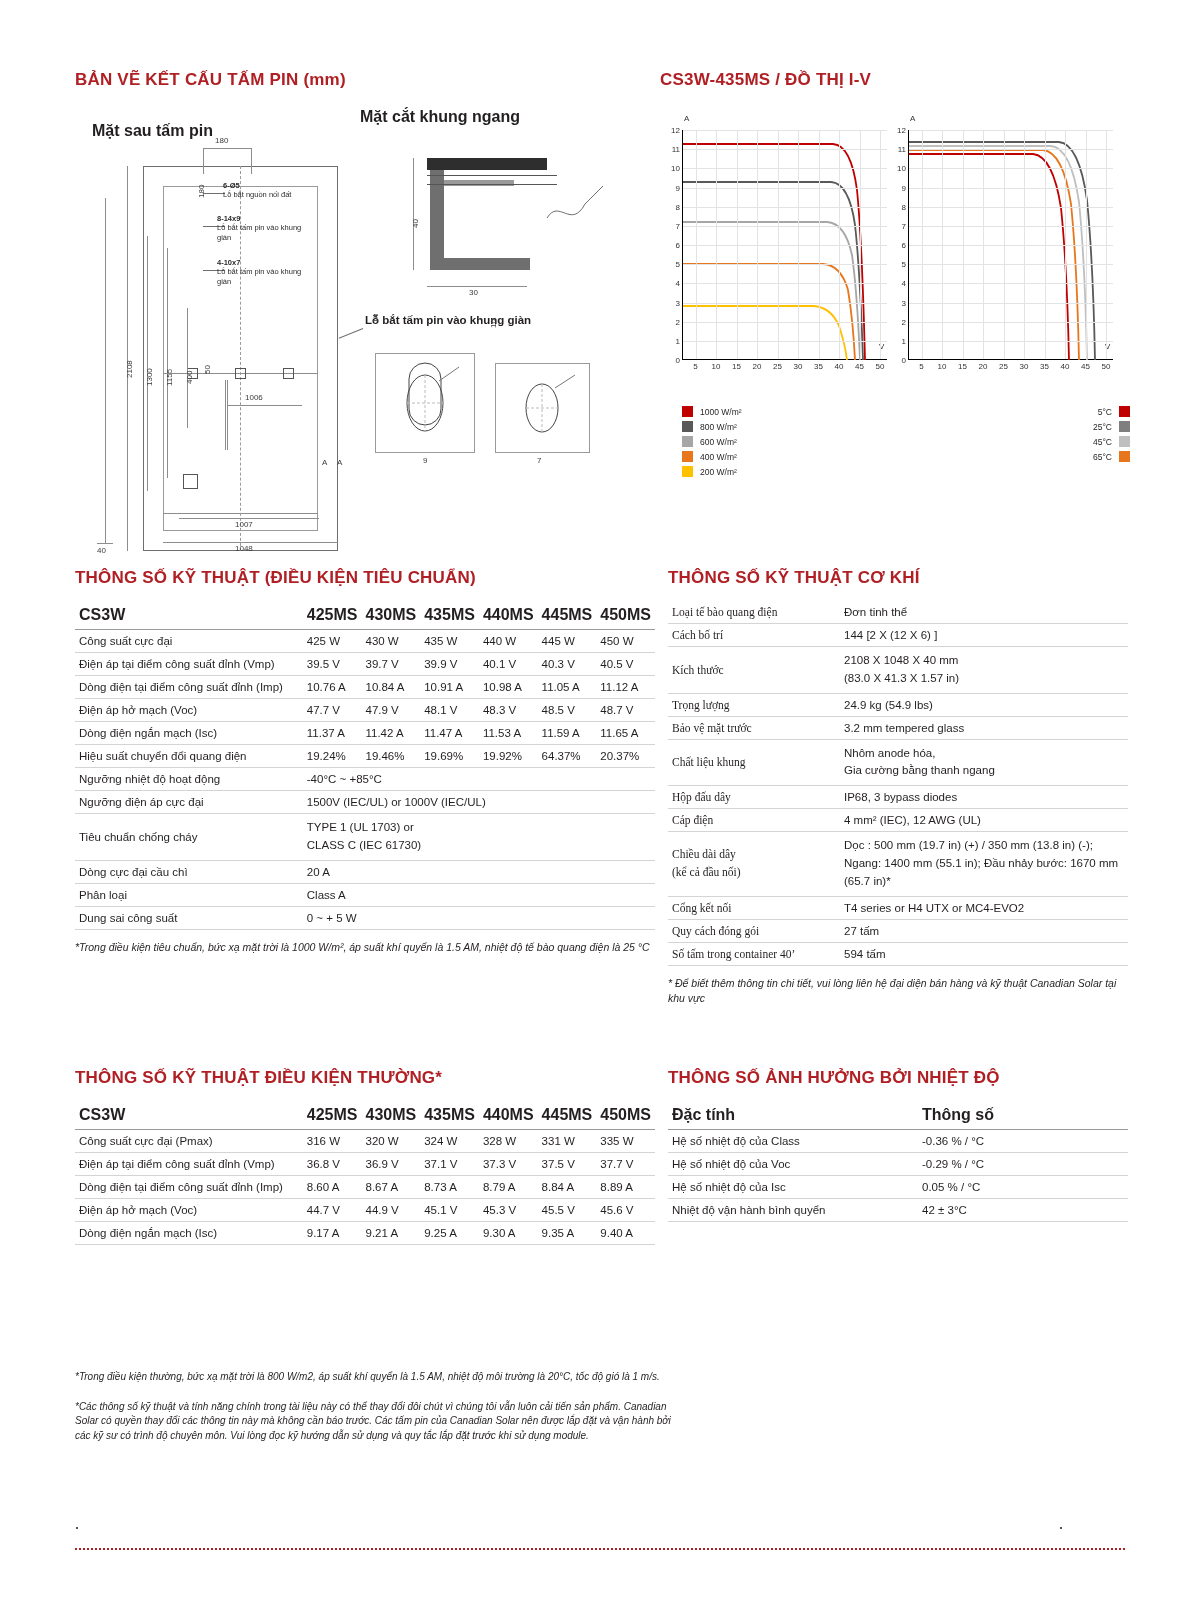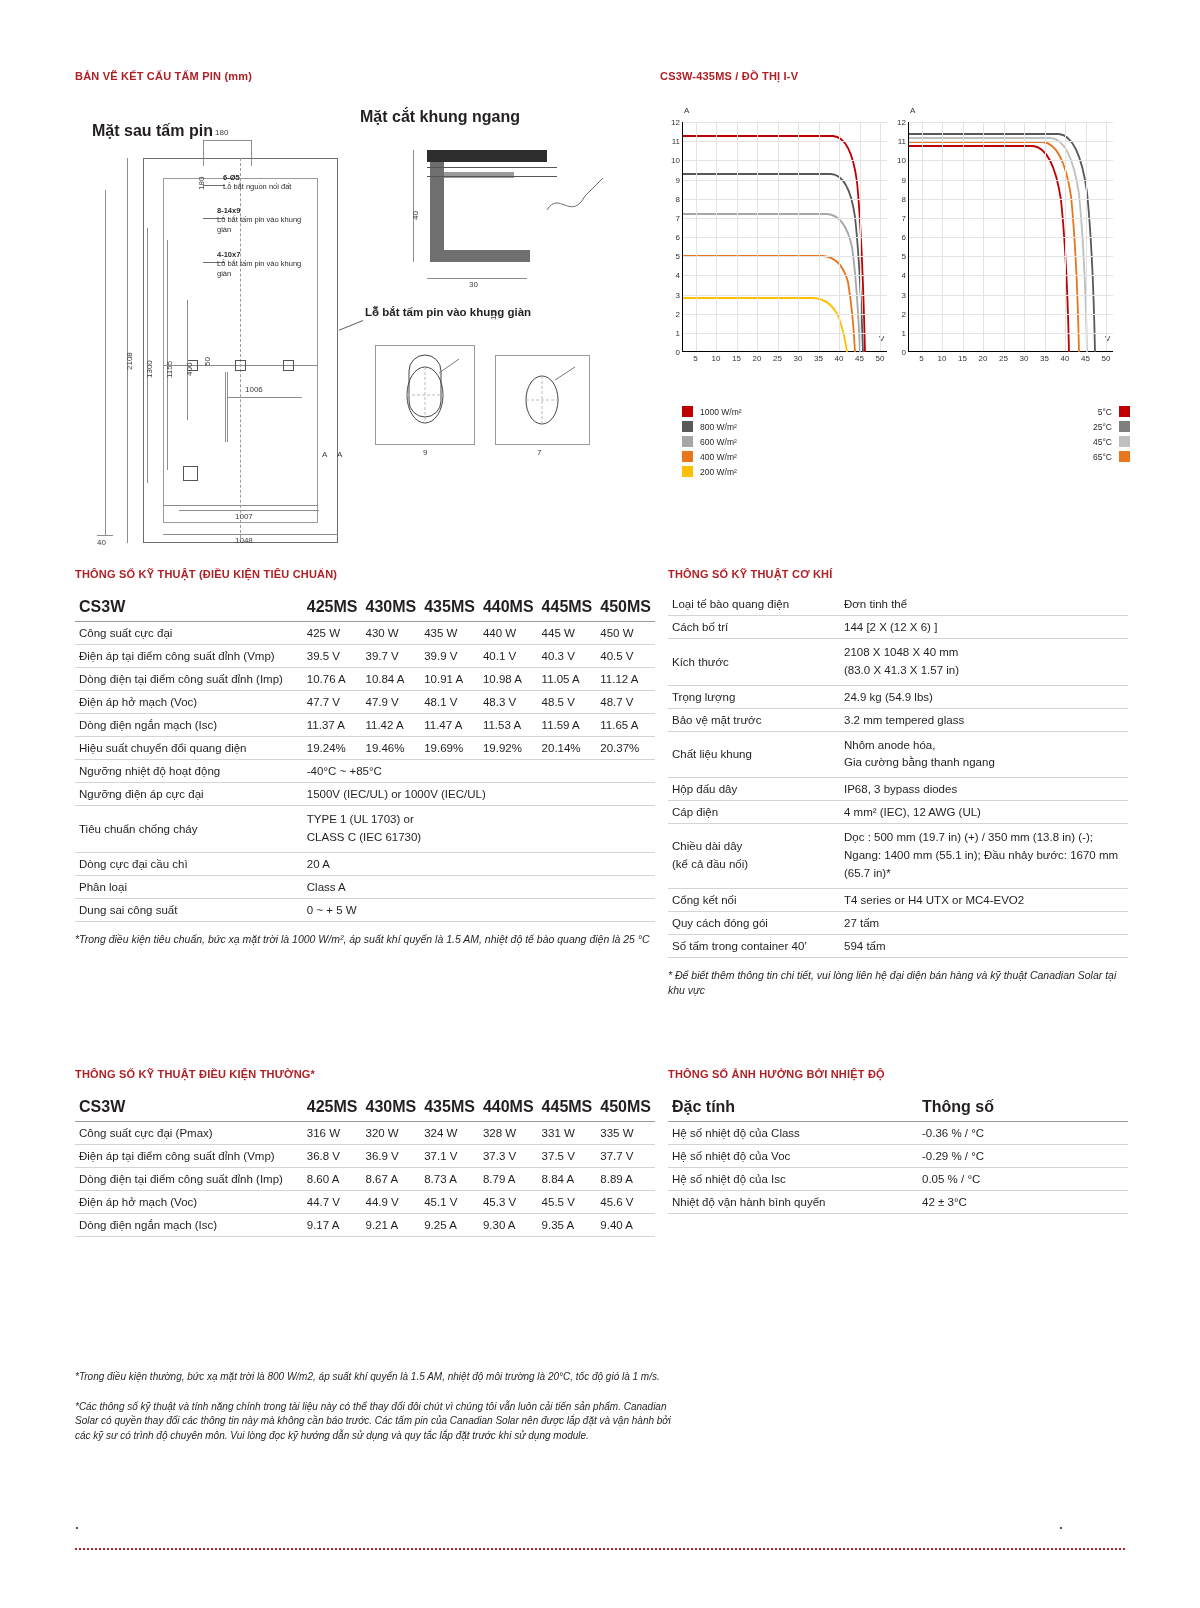--- a/index.html
+++ b/index.html
@@ -9,21 +9,21 @@
     background:#ffffff;
     font-family:"Liberation Sans", sans-serif;
     color:#231f20;
     position:relative;
     overflow:hidden;
   }
   .page { position:relative; width:1200px; height:1608px; }
 
   .sec-title {
     color:#b01f24;
-    font-size:11px;
+    font-size:17px;
     font-weight:bold;
     letter-spacing:0.2px;
   }
   .sub-label { font-size:16px; font-weight:bold; color:#231f20; }
 
   
   #drawing-block { position:absolute; left:75px; top:70px; width:570px; }
   #iv-block { position:absolute; left:660px; top:70px; width:470px; }
 
   #drawing-canvas { position:relative; width:570px; height:420px; margin-top:28px; }
@@ -74,21 +74,21 @@
 
   .foot-note { font-size:10.5px; font-style:italic; color:#231f20; line-height:1.45; margin-top:10px; }
 
   #bottom-notes { position:absolute; left:75px; top:1370px; width:600px; }
   #bottom-notes p { font-size:10px; font-style:italic; line-height:1.45; margin:0 0 15px 0; color:#231f20; }
 
   .dotted-rule { position:absolute; left:75px; top:1548px; width:1050px; border-top:2px dotted #b01f24; }
   .dot-mark { position:absolute; width:2px; height:2px; background:#555; }
 
   
-  #mech-tbl td:first-child { width:172px; }
+  #mech-tbl td:first-child { width:172px;font-family:Liberation Serif, serif; }
   #temp-tbl td:first-child { width:250px; }
   #elec-tbl td:first-child { width:228px; }
   #noct-tbl td:first-child { width:228px; }
   .celldual { line-height:1.55; }
 </style>
 </head>
 <body>
 
 <div class="page">
 
@@ -429,21 +429,21 @@
           <td class="num">11.53 A</td>
           <td class="num">11.59 A</td>
           <td class="num">11.65 A</td>
         </tr>
         <tr>
           <td>Hiệu suất chuyển đổi quang điện</td>
           <td class="num">19.24%</td>
           <td class="num">19.46%</td>
           <td class="num">19.69%</td>
           <td class="num">19.92%</td>
-          <td class="num">20.14%</td>
+          <td class="num">64.37%</td>
           <td class="num">20.37%</td>
         </tr>
 
         <tr>
           <td>Ngưỡng nhiệt độ hoạt động</td>
           <td colspan="6">-40°C ~ +85°C</td>
         </tr>
         <tr>
           <td>Ngưỡng điện áp cực đại</td>
           <td colspan="6">1500V (IEC/UL) or 1000V (IEC/UL)</td>

